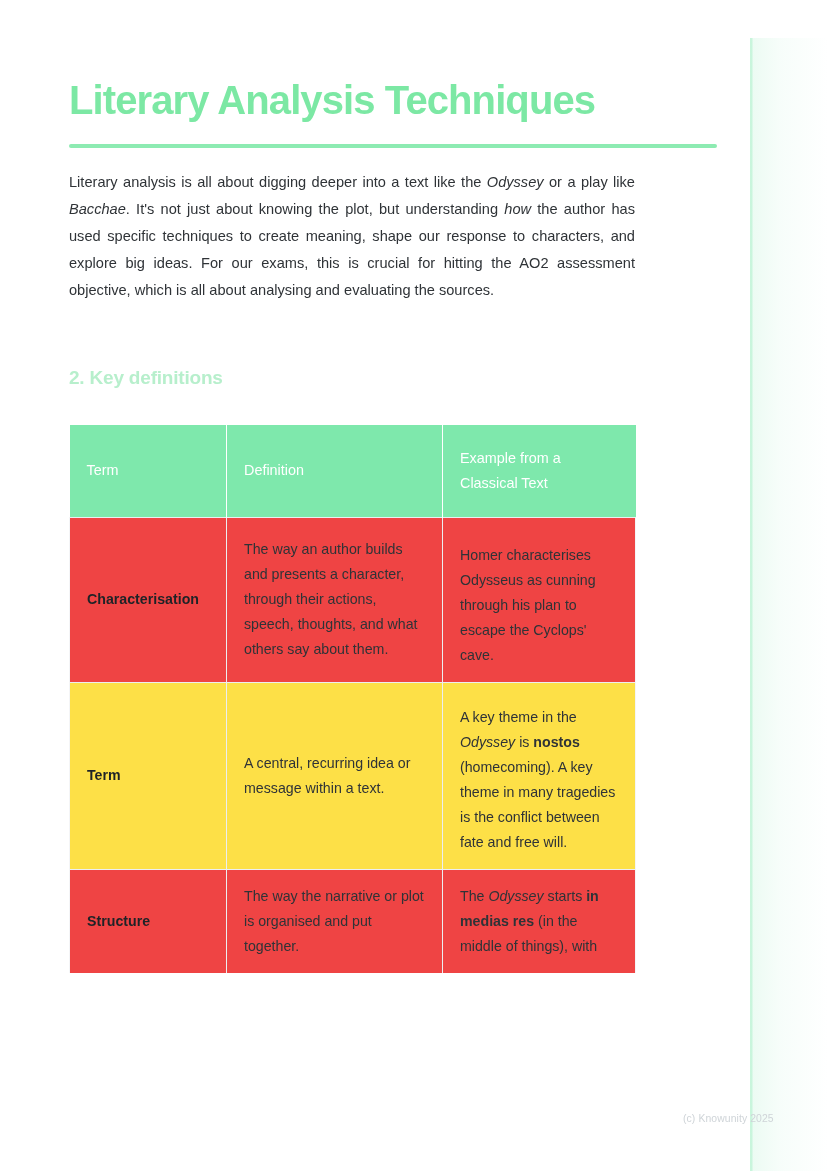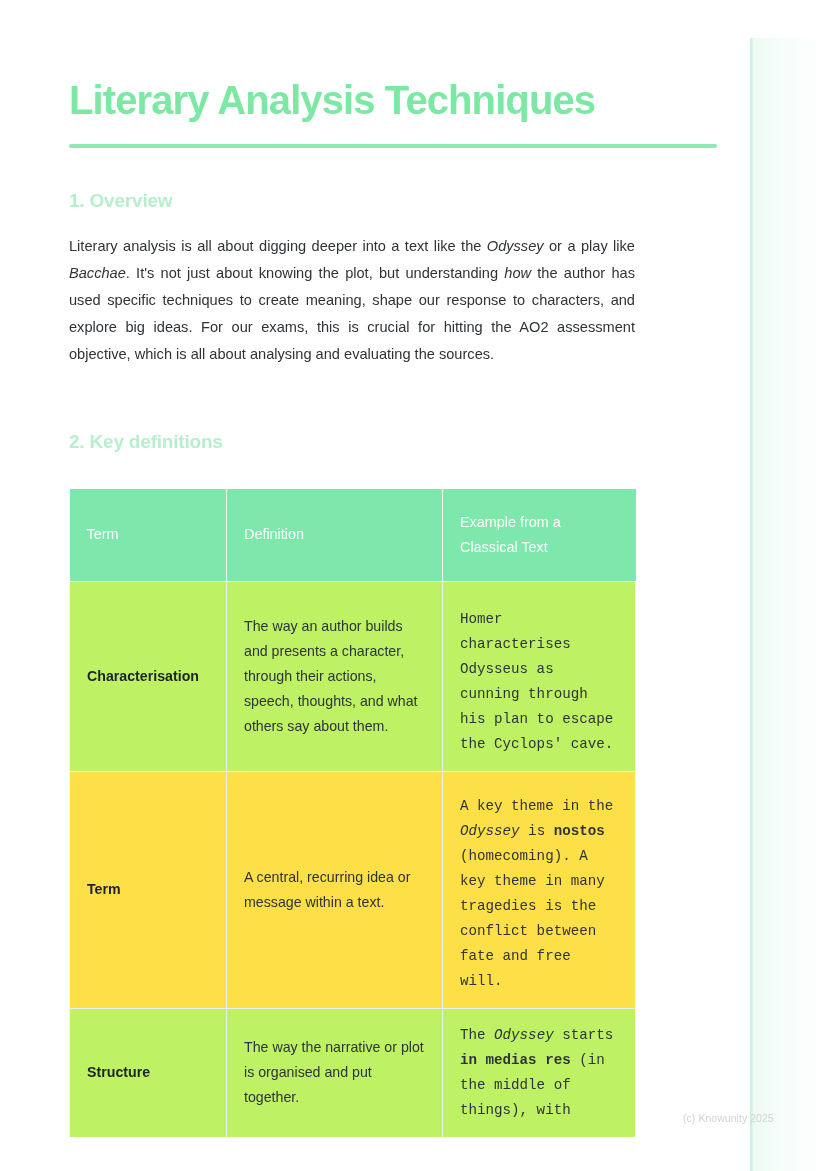--- a/index.html
+++ b/index.html
@@ -119,24 +119,24 @@
   table.defs thead th:last-child { border-right: none; }
 
   table.defs tbody td {
     font-size: 14.2px;
     line-height: 25px;
     color: #2f3337;
     vertical-align: middle;
     padding: 14px 17px;
     border-right: 1.5px solid #eceef1;
     border-top: 1.5px solid #eceef1;
-    background: #bef264;
+    background: #ef4444;
   }
   table.defs tbody td:first-child { border-left: 1.5px solid #f4f5f7; }
-  table.defs tbody td:last-child  { border-right: 1.5px solid #f4f5f7; font-family: Liberation Mono, monospace; }
+  table.defs tbody td:last-child  { border-right: 1.5px solid #f4f5f7; }
   table.defs tbody tr.alt td { background: #fde047; }
 
   table.defs tbody td.term-cell {
     font-weight: 700;
     color: #1e2327;
   }
   table.defs tbody td.ex-cell { vertical-align: top; }
   table.defs tbody tr:first-child td.ex-cell { padding-top: 25px; }
   table.defs tbody tr.alt td.ex-cell { padding-top: 22px; }
   table.defs tbody td i { font-style: italic; }
@@ -159,21 +159,20 @@
 <div id="edge-strip"></div>
 
 <div id="page">
 
   <div id="content">
 
     <h1 id="doc-title">Literary Analysis Techniques</h1>
 
     <div id="title-rule"></div>
 
-    <h2 id="sec1-heading" class="section-heading">1. Overview</h2>
 
     <p id="sec1-para" class="body-para"><span>Literary analysis is all about digging deeper into a text like the </span><i>Odyssey</i><span> or a play like </span><i>Bacchae</i><span>. It's not just about knowing the plot, but understanding </span><i>how</i><span> the author has used specific techniques to create meaning, shape our response to characters, and explore big ideas. For our exams, this is crucial for hitting the AO2 assessment objective, which is all about analysing and evaluating the sources.</span></p>
 
     <h2 id="sec2-heading" class="section-heading">2. Key definitions</h2>
 
 
     <div id="defs-table-wrap">
       <table class="defs">
         <colgroup>
           <col class="c-term">

